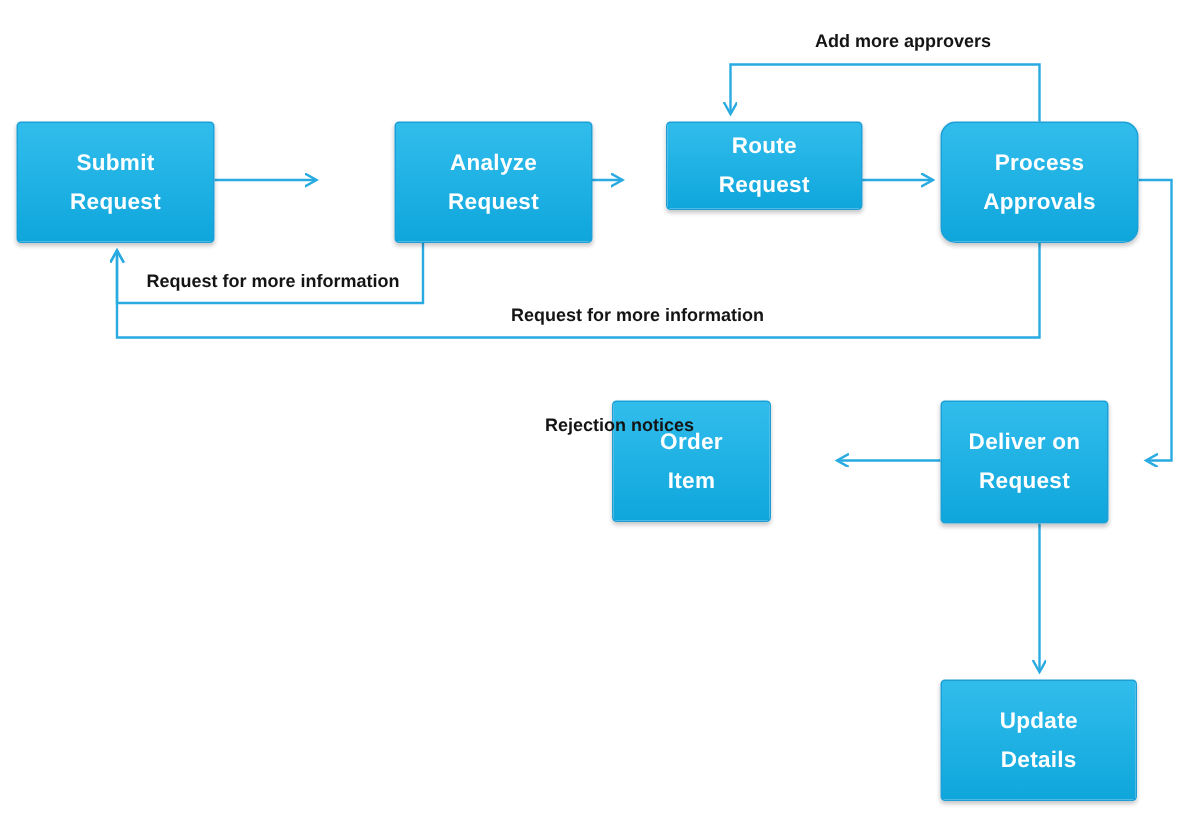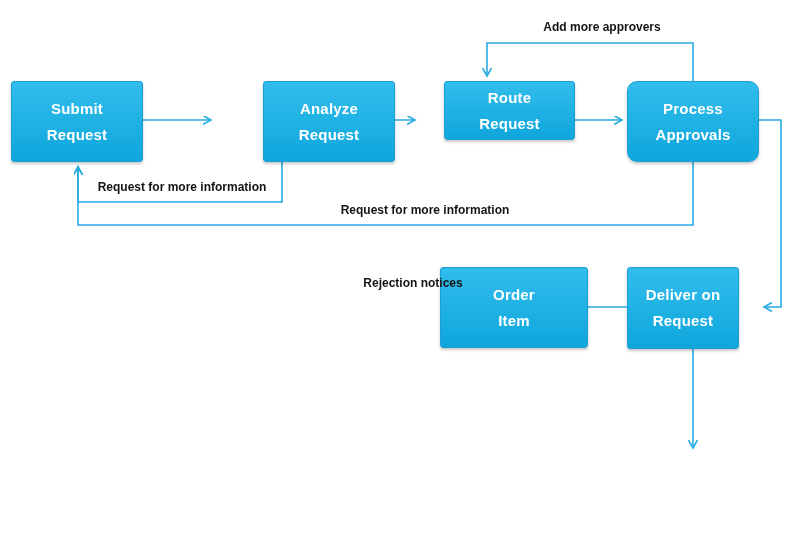--- a/index.html
+++ b/index.html
@@ -89,26 +89,28 @@
 
   <div class="node" style="left:215px; top:81px; width:132px; height:81px;margin-left:48px;">Analyze
 Request</div>
 
   <div class="node" style="left:444px; top:81px; width:131px; height:59px;">Route
 Request</div>
 
   <div class="node" style="left:627px; top:81px; width:132px; height:81px;border-radius:10px;">Process
 Approvals</div>
 
-  <div class="node" style="left:440px; top:267px; width:148px; height:81px;">Order
+  <div class="node" style="left:408px; top:267px; width:106px; height:81px;">Order
 Item</div>
 
   <div class="node" style="left:627px; top:267px; width:112px; height:82px;">Deliver on
 Request</div>
 
+  <div class="node" style="left:627px; top:453px; width:131px; height:81px;">Update
+Details</div>
 
   <div class="edge-label" style="left:602px; top:20px;">Add more approvers</div>
 
   <div class="edge-label" style="left:182px; top:180px;">Request for more information</div>
 
   <div class="edge-label" style="left:425px; top:203px;">Request for more information</div>
 
   <div class="edge-label" style="left:413px; top:232px;margin-top:44px;">Rejection notices</div>
 
 </div>

